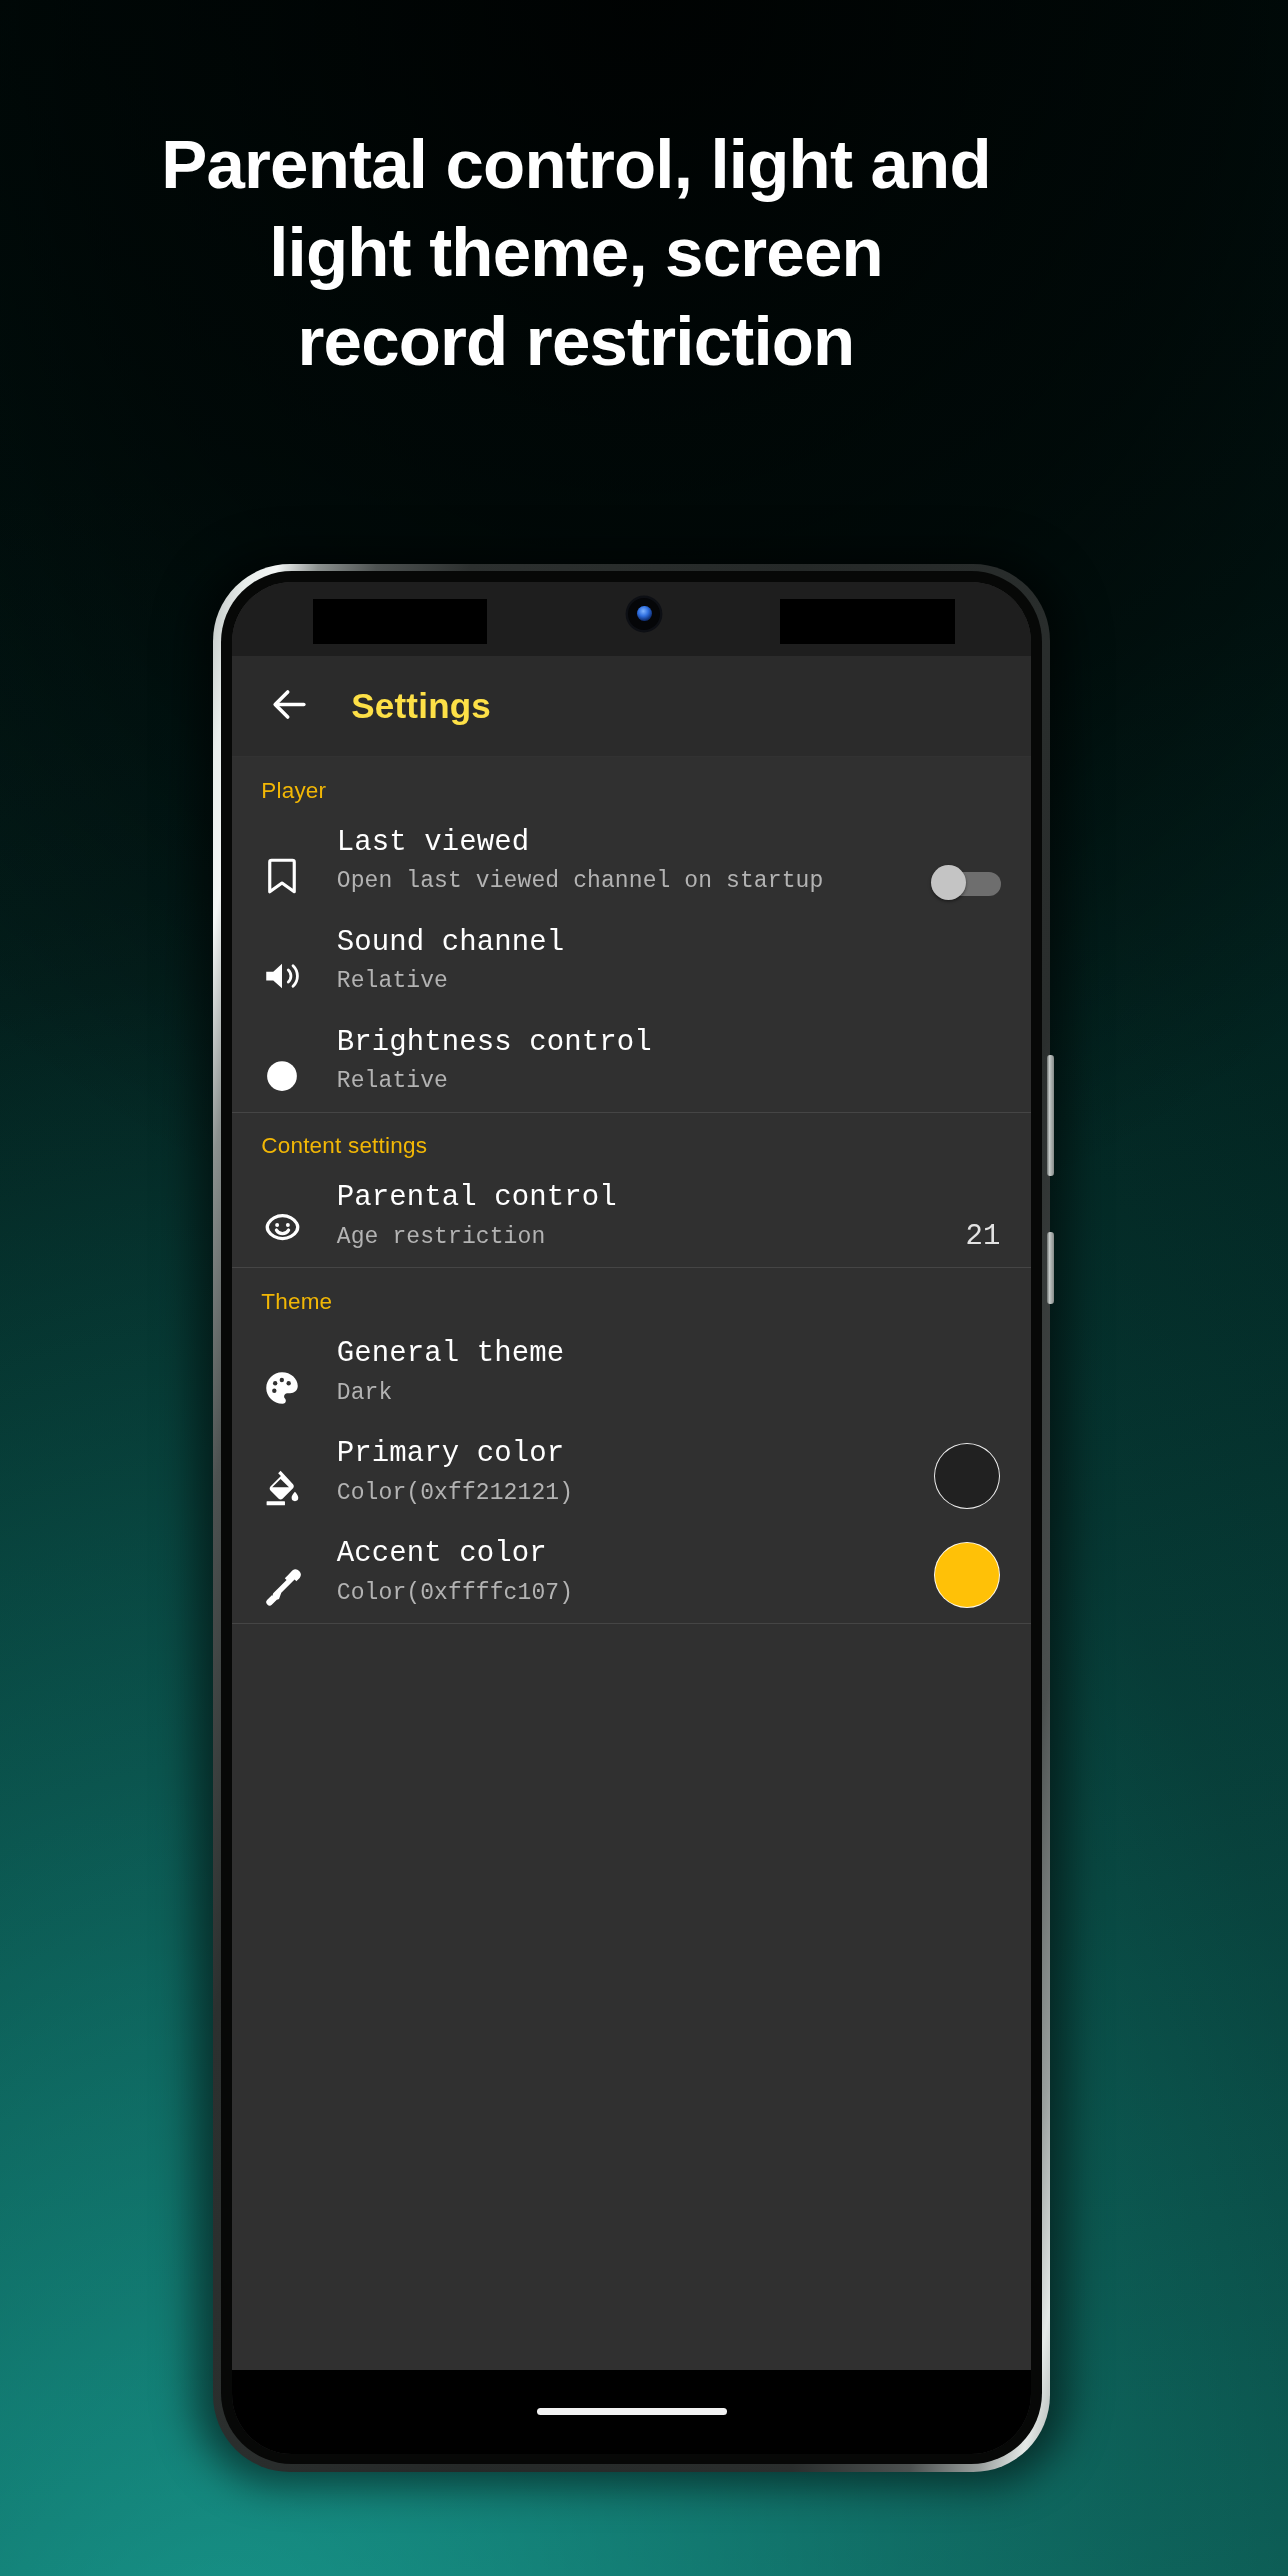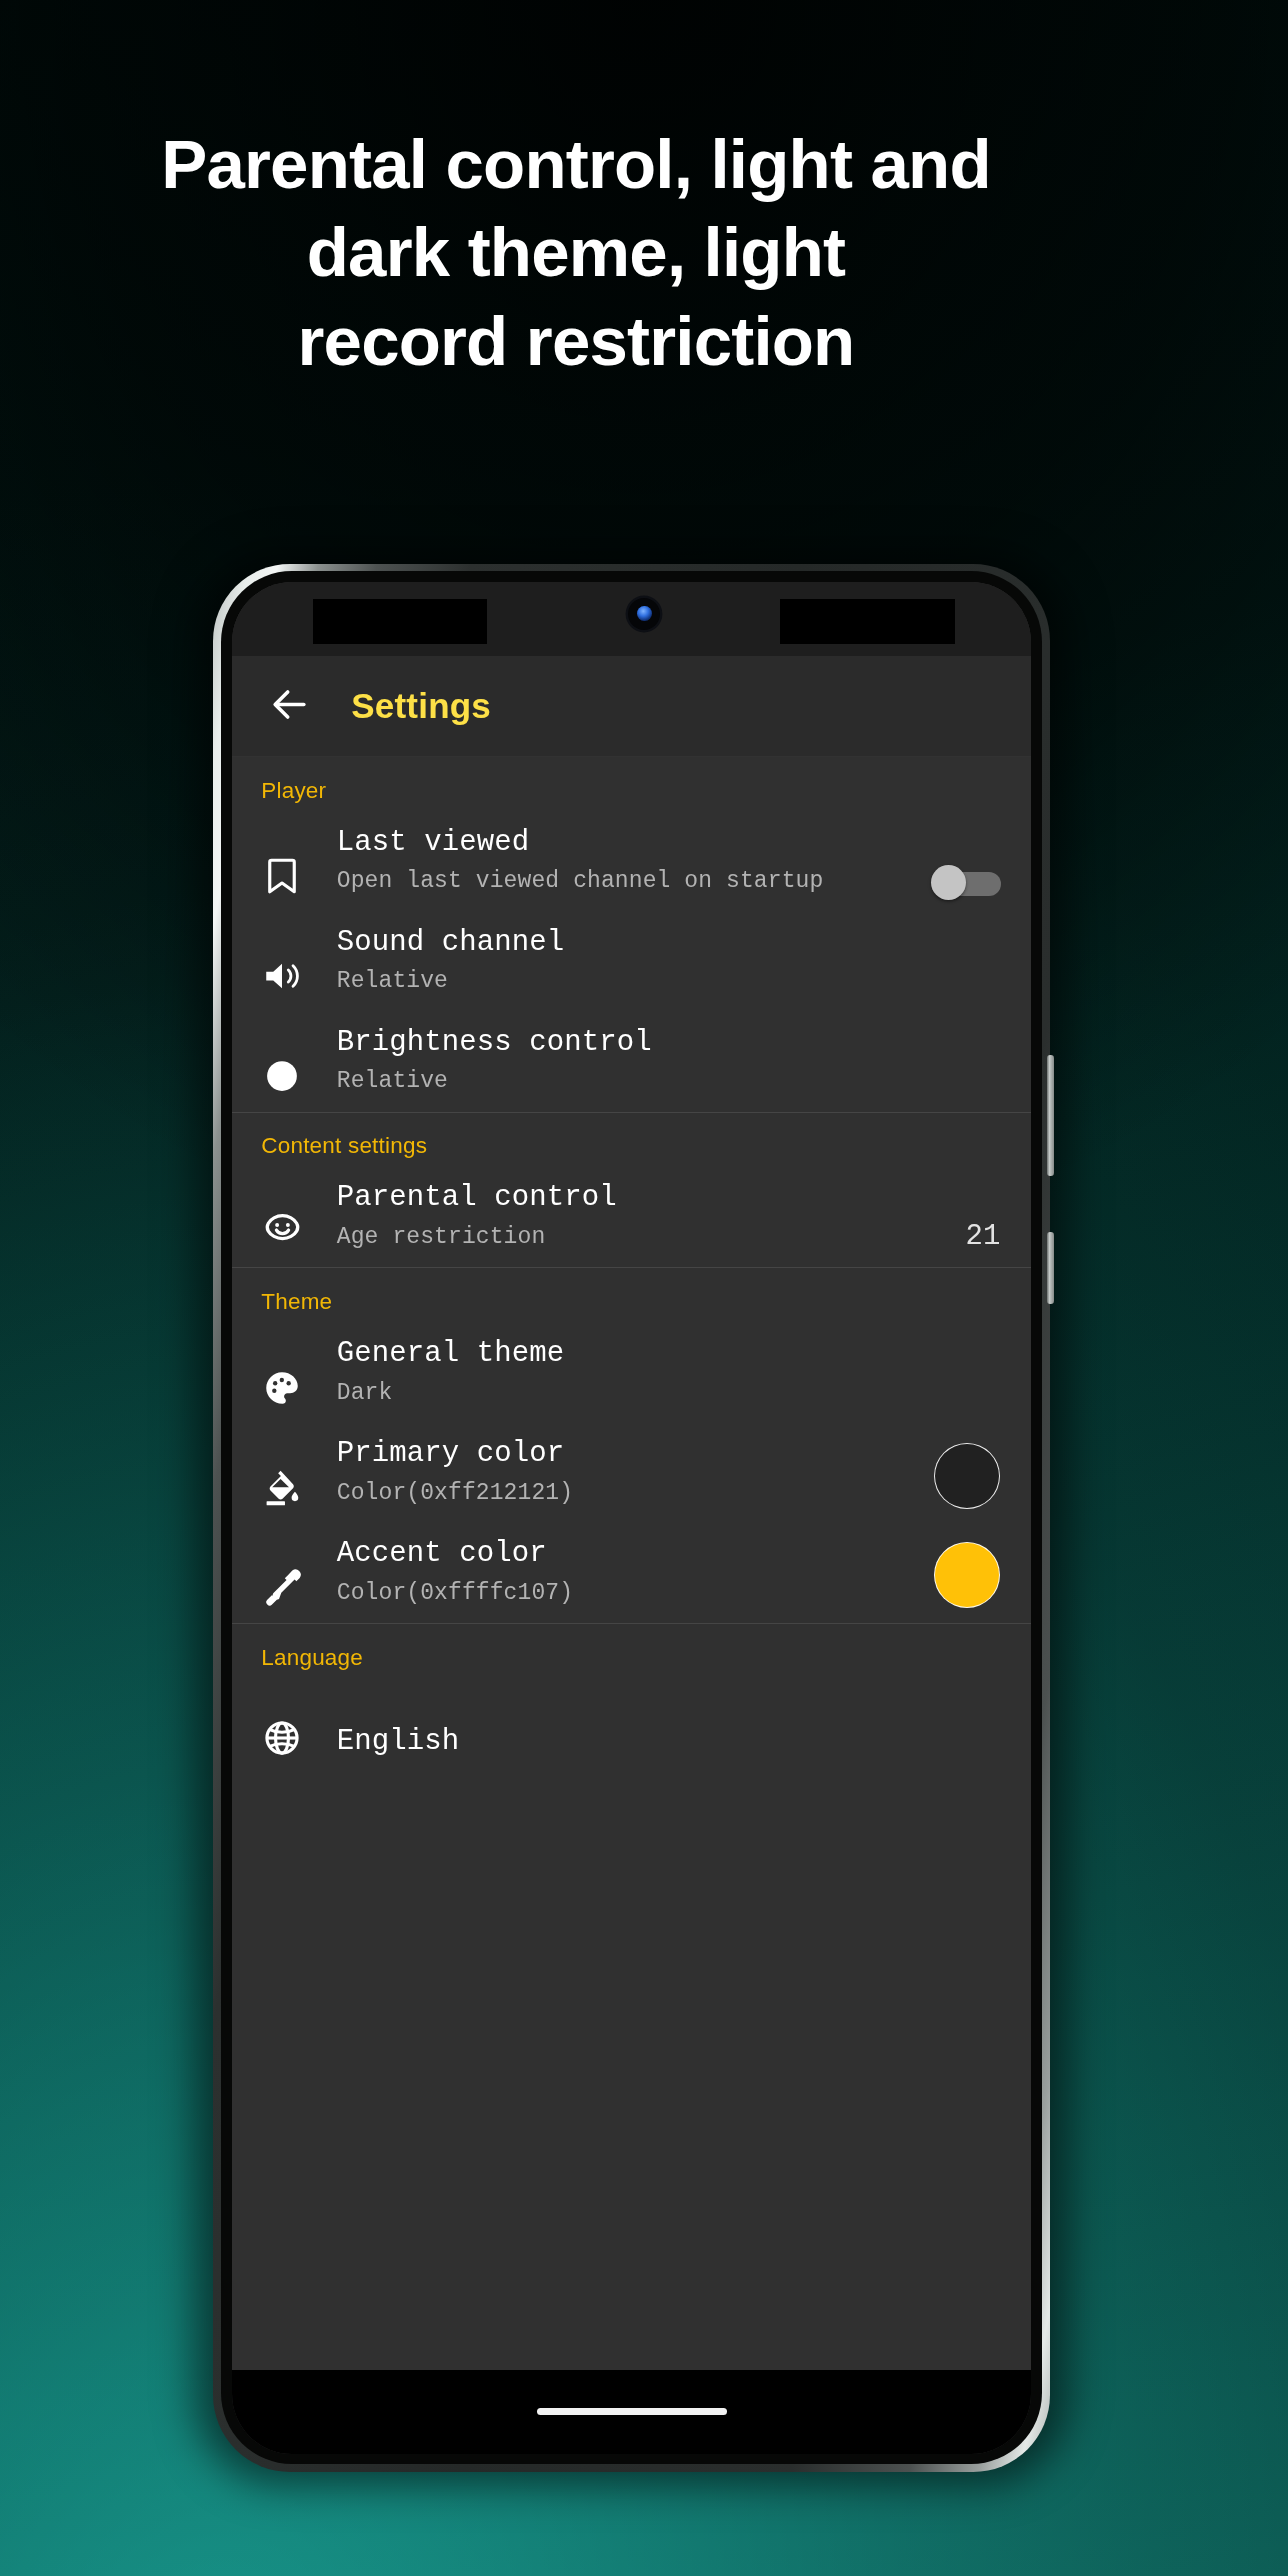--- a/index.html
+++ b/index.html
@@ -237,21 +237,21 @@
   }
 </style>
 </head>
 <body>
 
 <div id="bg-layer"></div>
 <div id="bg-vignette"></div>
 
 <div id="headline">
   <span class="ln">Parental control, light and</span>
-  <span class="ln">dark theme, light</span>
+  <span class="ln">light theme, screen</span>
   <span class="ln">record restriction</span>
 </div>
 
 <div id="phone">
   <div id="phone-shadow"></div>
   <div id="phone-frame">
     <div id="phone-inner-bezel"></div>
   </div>
   <div class="side-btn" id="side-btn-1"></div>
   <div class="side-btn" id="side-btn-2"></div>
@@ -406,39 +406,20 @@
               <div class="row-sub">Color(0xffffc107)</div>
             </div>
             <div class="row-trailing">
               <div class="swatch" id="swatch-accent" style="background: rgb(255, 193, 7);"></div>
             </div>
           </div>
         </div>
 
         <div class="section-divider"></div>
 
-        <div class="section">
-          <div class="section-header" style="color: rgb(242, 183, 5);">Language</div>
-
-          <div class="row">
-            <div class="row-icon">
-              <svg width="42" height="42" viewBox="0 0 24 24" fill="none" stroke="#ffffff" stroke-width="1.8">
-                <circle cx="12" cy="12" r="8.6"></circle>
-                <ellipse cx="12" cy="12" rx="3.7" ry="8.6"></ellipse>
-                <line x1="3.4" y1="12" x2="20.6" y2="12"></line>
-                <path d="M5 7.2c2 1 4.4 1.5 7 1.5s5-.5 7-1.5"></path>
-                <path d="M5 16.8c2-1 4.4-1.5 7-1.5s5 .5 7 1.5"></path>
-              </svg>
-            </div>
-            <div class="row-text">
-              <div class="row-title">English</div>
-            </div>
-            <div class="row-trailing"></div>
-          </div>
-        </div>
 
       </div>
 
       <div id="nav-bar">
         <div id="nav-pill"></div>
       </div>
 
     </div>
   </div>
 </div>

